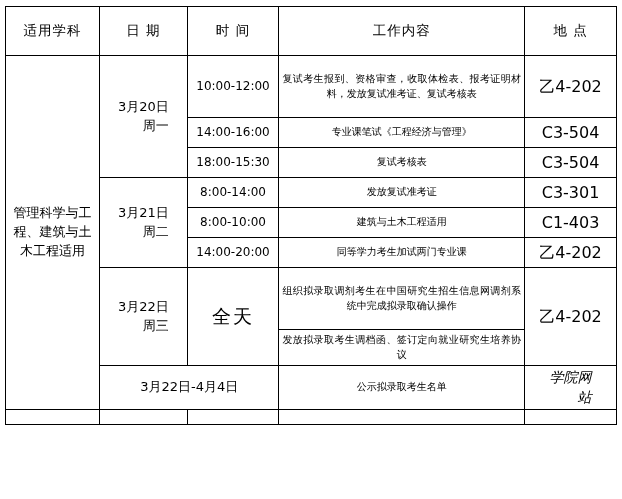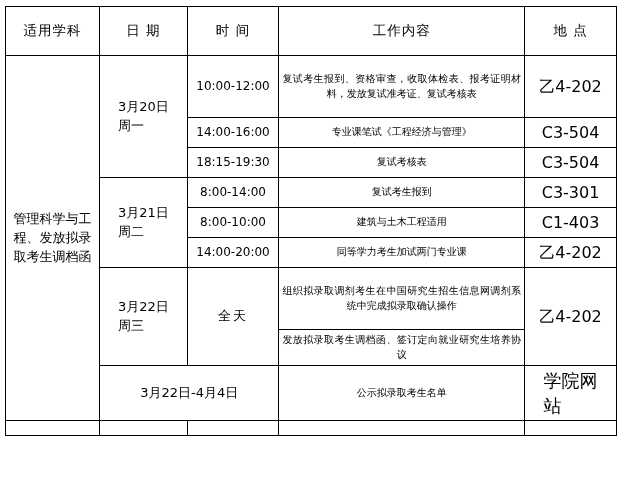--- a/index.html
+++ b/index.html
@@ -54,42 +54,43 @@
   }
   td.date-cell {
     font-size: 13px;
     line-height: 1.7;
   }
   td.time-cell {
     font-size: 12px;
     margin-left: 44px;
   }
   td.time-cell.big {
-    font-size: 13px;
+    font-size: 19px;
     letter-spacing: 2px;
   }
   td.content-cell {
     font-size: 10px;
     line-height: 1.65;
     padding: 4px 8px;
   }
   td.content-cell.multiline {
     text-align: justify;
     text-align-last: center;
   }
   td.place-cell {
     font-size: 16px;
   }
   td.place-cell.vertical {
-    font-size: 18px;
+    font-size: 14px;
     line-height: 1.4;
+    font-style: italic;
   }
   .vstack {
     display: inline-block;
-    text-align: left;
+    text-align: right;
   }
   .vstack span { display: block; }
   .row-tall { height: 62px; }
   .row-mid  { height: 30px; }
   .row-lg   { height: 36px; }
   .spacer-row td { height: 10px; border-bottom: none; }
 </style>
 </head>
 <body>
 
@@ -107,53 +108,53 @@
         <td>适用学科</td>
         <td>日 期</td>
         <td>时 间</td>
         <td>工作内容</td>
         <td>地 点</td>
       </tr>
     </thead>
     <tbody>
 
       <tr class="row-tall">
-        <td class="subject-cell" rowspan="9">管理科学与工程、发放拟录取考生调档函</td>
+        <td class="subject-cell" rowspan="9">管理科学与工程、建筑与土木工程适用</td>
         <td class="date-cell" rowspan="3">
           <span class="vstack">
             <span>3月20日</span>
             <span>周一</span>
           </span>
         </td>
         <td class="time-cell">10:00-12:00</td>
         <td class="content-cell multiline">复试考生报到、资格审查，收取体检表、报考证明材料，发放复试准考证、复试考核表</td>
         <td class="place-cell">乙4-202</td>
       </tr>
 
       <tr class="row-mid">
         <td class="time-cell">14:00-16:00</td>
         <td class="content-cell">专业课笔试《工程经济与管理》</td>
         <td class="place-cell">C3-504</td>
       </tr>
 
       <tr class="row-mid">
-        <td class="time-cell">18:15-19:30</td>
+        <td class="time-cell">18:00-15:30</td>
         <td class="content-cell">复试考核表</td>
         <td class="place-cell">C3-504</td>
       </tr>
 
       <tr class="row-mid">
         <td class="date-cell" rowspan="3">
           <span class="vstack">
             <span>3月21日</span>
             <span>周二</span>
           </span>
         </td>
         <td class="time-cell">8:00-14:00</td>
-        <td class="content-cell">复试考生报到</td>
+        <td class="content-cell">发放复试准考证</td>
         <td class="place-cell">C3-301</td>
       </tr>
 
       <tr class="row-mid">
         <td class="time-cell">8:00-10:00</td>
         <td class="content-cell">建筑与土木工程适用</td>
         <td class="place-cell">C1-403</td>
       </tr>
 
       <tr class="row-mid">

